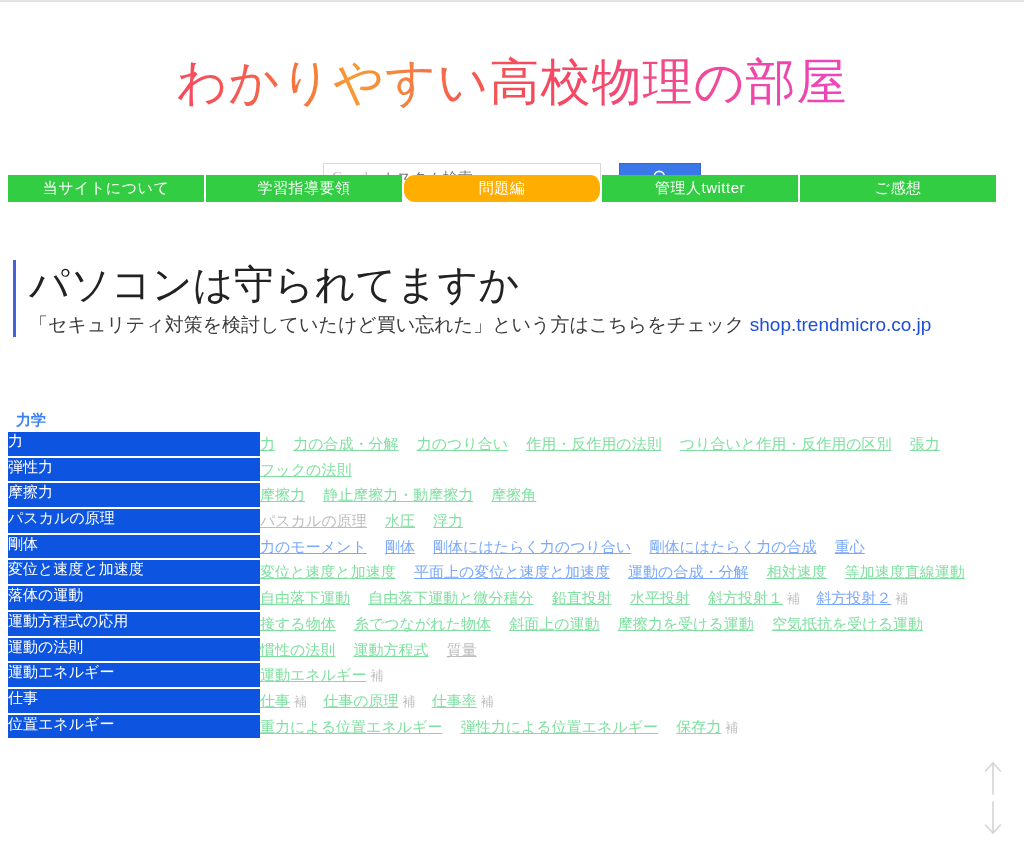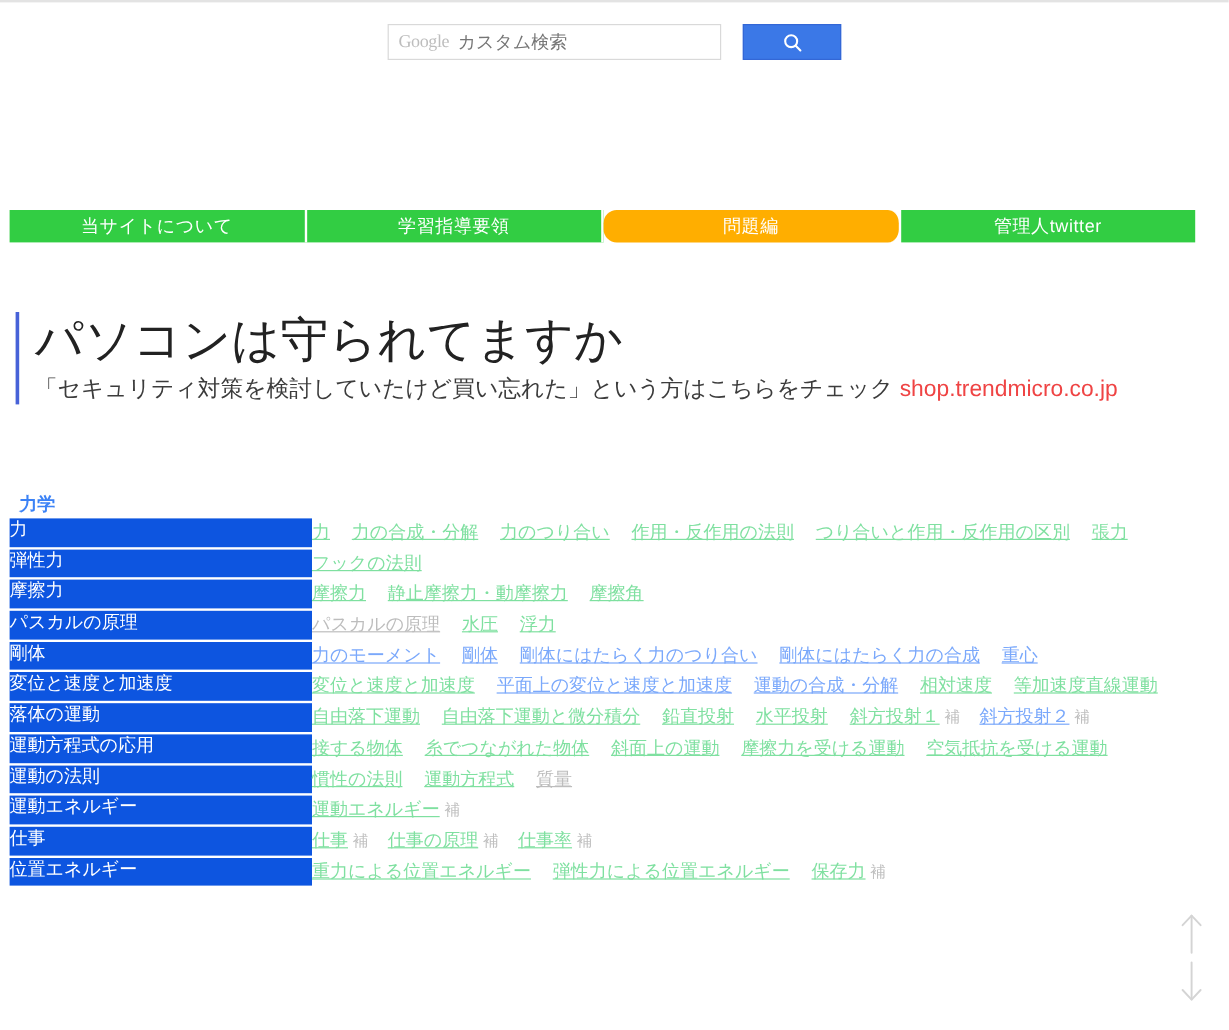--- a/index.html
+++ b/index.html
@@ -147,21 +147,21 @@
     letter-spacing: 0px;
   }
   .ad-sub {
     margin-top: 4px;
     font-size: 19px;
     line-height: 1.3;
     color: #3c3c3c;
     white-space: nowrap;
   }
   .ad-url {
-    color: #ef4444;
+    color: #1d4ed8;
     font-size: 19px;
   }
 
   
   .section-heading {
     position: absolute;
     left: 16px;
     top: 409px;
     font-size: 15px;
     font-weight: bold;
@@ -222,20 +222,23 @@
     gap: 4px;
     color: #d4d4d4;
   }
   .scroll-arrows svg { display: block; }
 </style>
 </head>
 <body>
 
 <div id="page">
 
+  <div class="site-title-wrap">
+    <h1 class="site-title">わかりやすい高校物理の部屋</h1>
+  </div>
 
   <div class="search-row">
     <div class="search-box">
       <span class="google-word">Google</span>
       <input class="search-input" type="text" placeholder="カスタム検索" style="">
     </div>
     <button class="search-btn">
       <span>
         <svg width="19" height="19" viewBox="0 0 24 24" fill="none" stroke="#ffffff" stroke-width="2.2" stroke-linecap="round">
             <circle cx="10.5" cy="10.5" r="6.3"></circle>
@@ -243,20 +246,21 @@
           </svg>
       </span>
     </button>
   </div>
 
   <nav class="nav">
     <div class="nav-item">当サイトについて</div>
     <div class="nav-item">学習指導要領</div>
     <div class="nav-item accent">問題編</div>
     <div class="nav-item">管理人twitter</div>
+    <div class="nav-item">ご感想</div>
   </nav>
 
   <div class="ad">
     <div class="ad-title">パソコンは守られてますか</div>
     <div class="ad-sub">
       <span>「セキュリティ対策を検討していたけど買い忘れた」という方はこちらをチェック</span>
       <span class="ad-url">shop.trendmicro.co.jp</span>
     </div>
   </div>
 

